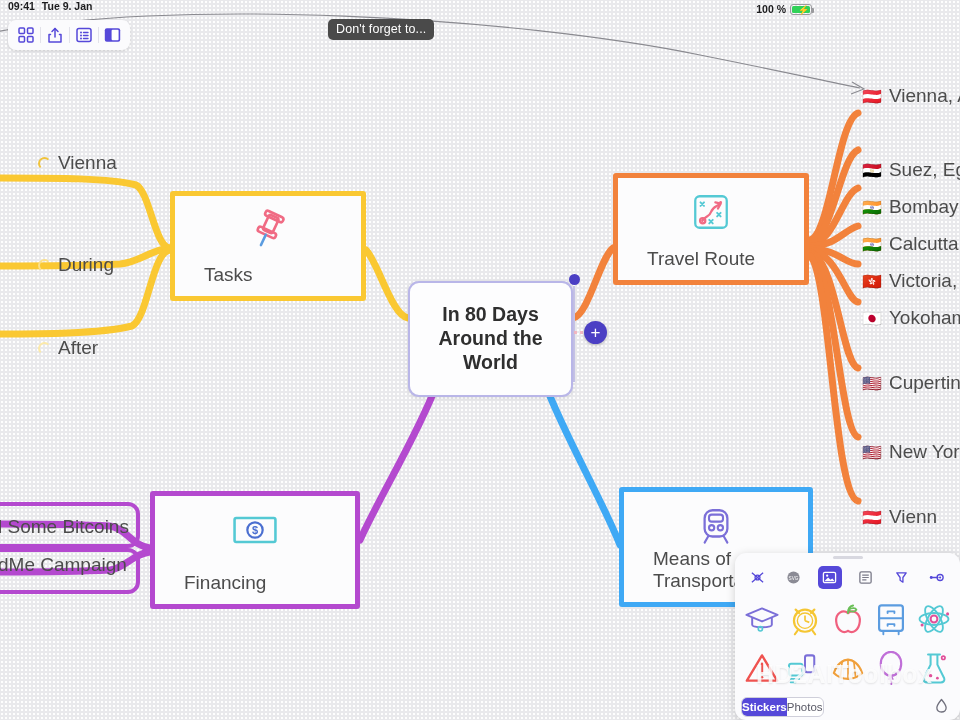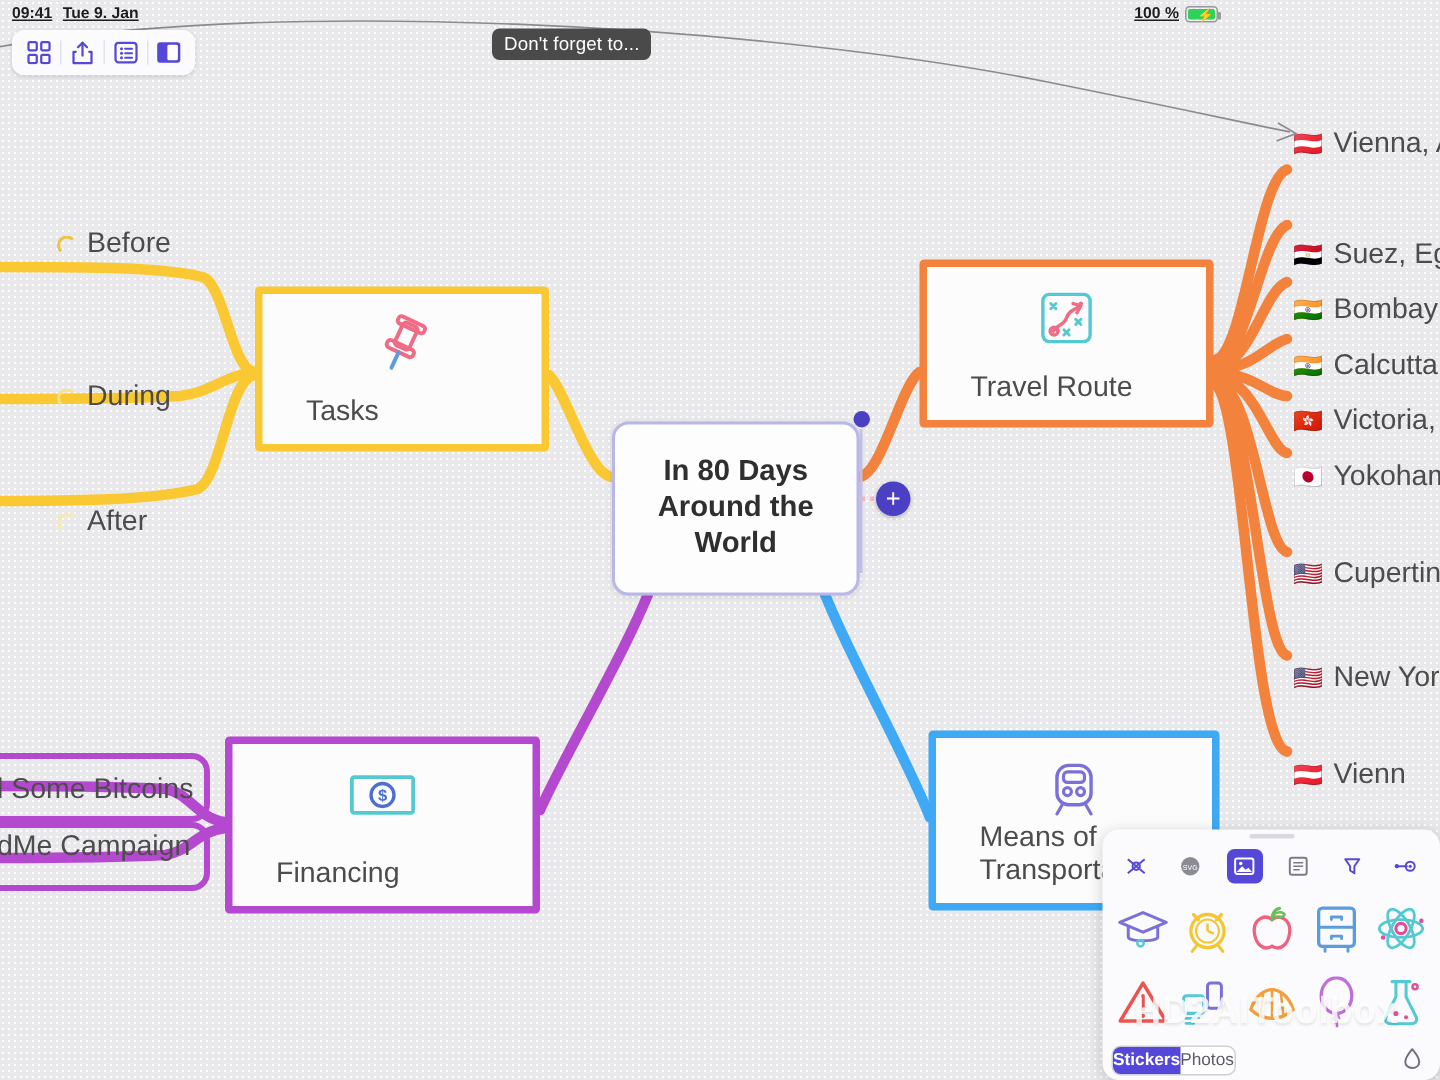--- a/index.html
+++ b/index.html
@@ -16,24 +16,23 @@
     background-color:#e9e9ec;
     background-image:
       radial-gradient(circle, rgba(255,255,255,0.95) 0.8px, transparent 0.9px);
     background-size:4px 4px;
     background-position:0 0;
   }
 
   
   #statusbar {
     position:absolute; top:0; left:0; width:820px; height:18px;
-    display:flex; align-items:center; z-index:40;
+    display:flex; z-index:40;
     font-size:10.5px; font-weight:bold; color:#1c1c1e;
     padding:0 8px;
-    text-decoration:underline;
   }
   #statusbar .time { margin-right:7px; }
   #statusbar .date { font-weight:bold; }
   #statusbar .right { margin-left:auto; display:flex; align-items:center; gap:4px; }
   #statusbar .pct { font-size:10.5px; font-weight:bold; }
   .batt {
     width:22px; height:11px; border:1.2px solid #9a9a9e; border-radius:3px;
     position:relative; display:inline-block;
   }
   .batt::after{
@@ -276,21 +275,21 @@
   <div id="central">
     <div class="ct">In 80 Days Around the World</div>
   </div>
   <div class="handle-line" style="left:573px; top:286px; height:96px;"></div>
   <div class="handle-dot" style="left:569px; top:274px;"></div>
   <div class="dash-line" style="left:574px; top:331px; width:22px;"></div>
   <div class="plus-btn" style="left:584px; top:321px;">+</div>
 
   <div class="leaf" style="left:38px; top:152px;">
     <span class="bullet"></span>
-    <span>Before</span>
+    <span>Vienna</span>
   </div>
   <div class="leaf" style="left:38px; top:254px;">
     <span class="bullet" style="border-color:#fbe08a; border-right-color:transparent; border-bottom-color:transparent;"></span>
     <span>During</span>
   </div>
   <div class="leaf" style="left:38px; top:337px;justify-content:space-between;">
     <span class="bullet" style="border-color:#fbe9a8; border-right-color:transparent; border-bottom-color:transparent;"></span>
     <span>After</span>
   </div>
 

